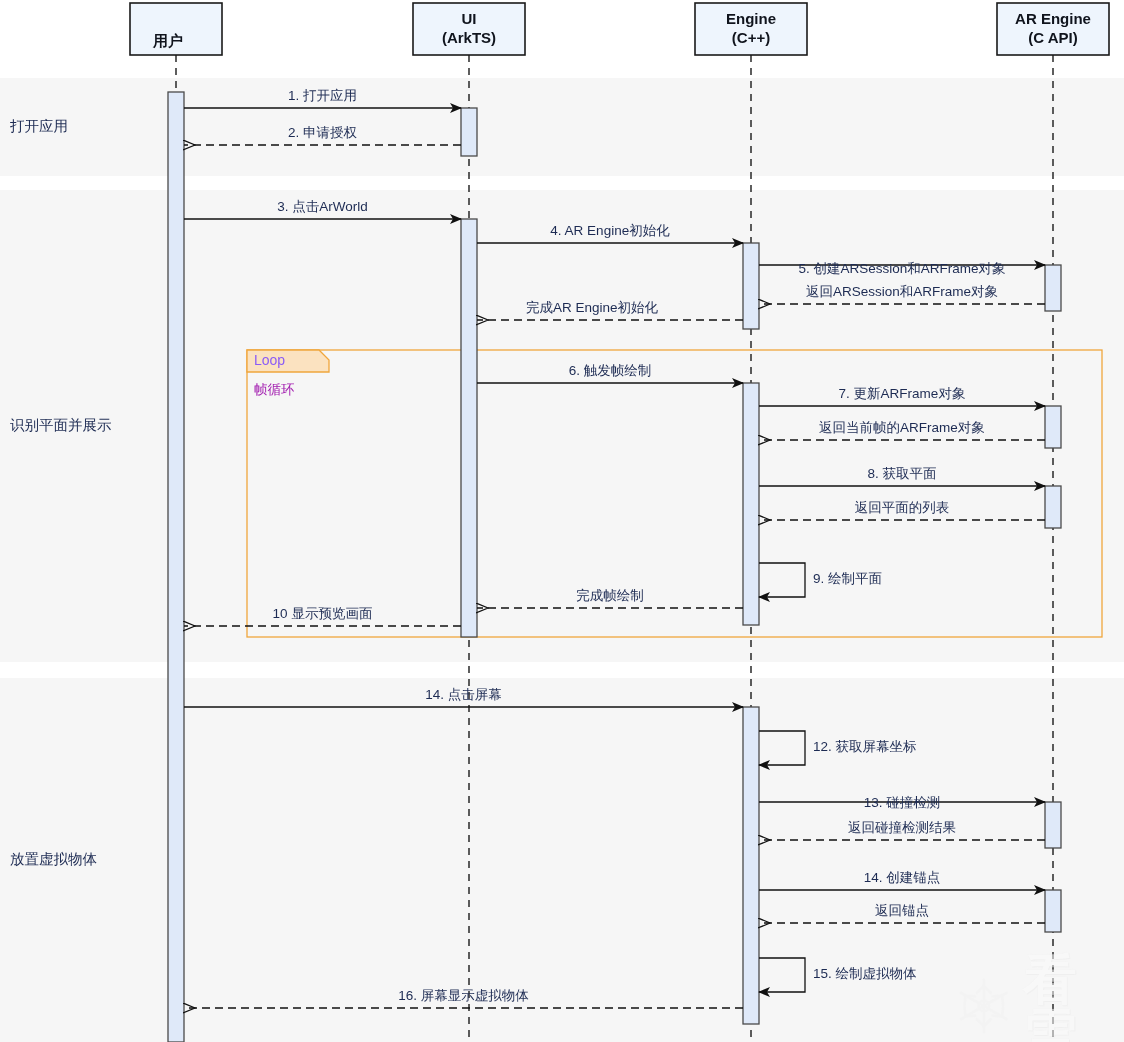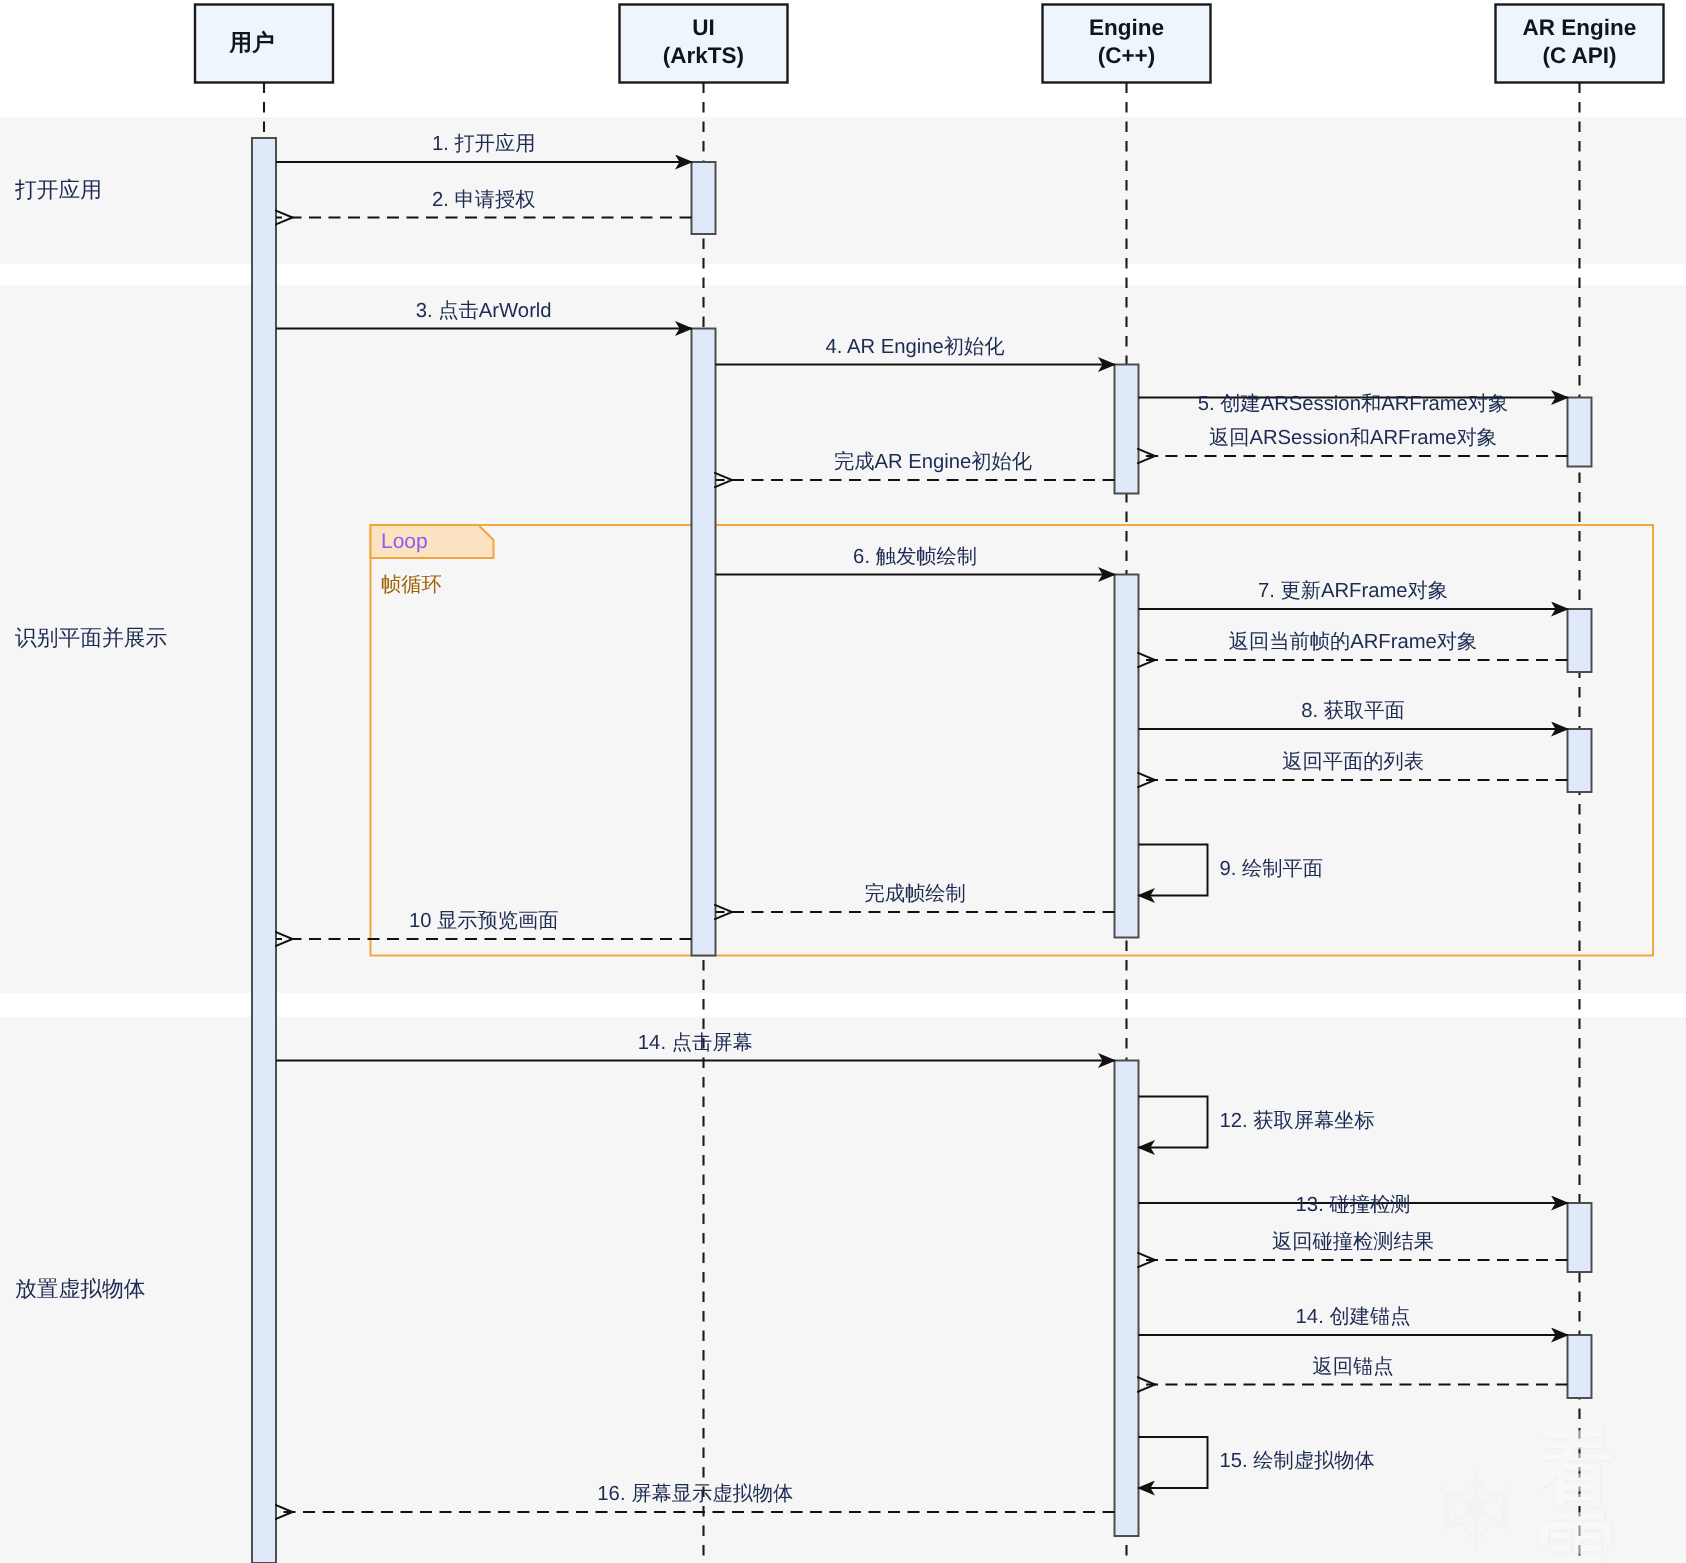--- a/index.html
+++ b/index.html
@@ -6,21 +6,21 @@
   body{font-family:"Liberation Sans","DejaVu Sans",sans-serif;}
   #canvas{position:relative;width:1124px;height:1042px;overflow:hidden;background:#fff;}
   svg.layer{position:absolute;left:0;top:0;width:1124px;height:1042px;}
   .band{position:absolute;left:0;width:1124px;background:#f6f6f6;}
   .band-label{position:absolute;color:#1d2b53;font-size:14.5px;white-space:nowrap;}
   .plabel{position:absolute;text-align:center;color:#10141d;font-weight:bold;font-size:15px;line-height:19px;white-space:nowrap;}
   .plabel .sub{font-weight:bold;}
   .msg{position:absolute;color:#1d2b53;font-size:13.5px;white-space:nowrap;}
   .msg.c{transform:translateX(-50%);}
   .looptag{position:absolute;color:#8b5cf6;font-size:14px;white-space:nowrap;}
-  .loopcond{position:absolute;color:#a16207;font-size:13.5px;white-space:nowrap;}
+  .loopcond{position:absolute;color:#a21caf;font-size:13.5px;white-space:nowrap;}
   .wm{position:absolute;opacity:.55;pointer-events:none;}
   .wm-text{font-size:54px;font-weight:bold;color:#fbfbfb;text-shadow:0 0 1px #e2e2e2,1px 1px 0 #ededed;letter-spacing:4px;line-height:1;}
 </style>
 </head>
 <body>
 
 <div id="canvas">
 
   <div id="bands">
       <div class="band" style="top: 78px; height: 98px; background: rgb(246, 246, 246);"></div>
@@ -87,21 +87,21 @@
       </g>
     <g id="pboxes">
         <rect x="130" y="3" width="92" height="52" fill="#eef5fd" stroke="#1a1a1a" stroke-width="1.6"></rect>
         <rect x="413" y="3" width="112" height="52" fill="#eef5fd" stroke="#1a1a1a" stroke-width="1.6"></rect>
         <rect x="695" y="3" width="112" height="52" fill="#eef5fd" stroke="#1a1a1a" stroke-width="1.6"></rect>
         <rect x="997" y="3" width="112" height="52" fill="#eef5fd" stroke="#1a1a1a" stroke-width="1.6"></rect>
       </g>
   </svg>
 
   <div id="participant-labels">
-      <div class="plabel" style="left: 130px; width: 76px; top: 19px;">
+      <div class="plabel" style="left: 130px; width: 76px; top: 31px;">
         <div>用户</div>
       </div>
       <div class="plabel" style="left: 413px; width: 112px; top: 9px;">
         <div>UI</div>
         <div class="sub">(ArkTS)</div>
       </div>
       <div class="plabel" style="left: 695px; width: 112px; top: 9px;">
         <div>Engine</div>
         <div class="sub">(C++)</div>
       </div>
@@ -111,21 +111,21 @@
       </div>
     </div>
 
   <div id="message-labels">
       <div class="msg c" style="left: 322.5px; top: 87px;">1. 打开应用</div>
       <div class="msg c" style="left: 322.5px; top: 124px;">2. 申请授权</div>
       <div class="msg c" style="left: 322.5px; top: 198px;">3. 点击ArWorld</div>
       <div class="msg c" style="left: 610px; top: 222px;">4. AR Engine初始化</div>
       <div class="msg c" style="left: 902px; top: 260px;">5. 创建ARSession和ARFrame对象</div>
       <div class="msg c" style="left: 902px; top: 283px;">返回ARSession和ARFrame对象</div>
-      <div class="msg c" style="left: 622px; top: 299px; text-align: right;">完成AR Engine初始化</div>
+      <div class="msg c" style="left: 592px; top: 299px; text-align: right;">完成AR Engine初始化</div>
       <div class="msg c" style="left: 610px; top: 362px;">6. 触发帧绘制</div>
       <div class="msg c" style="left: 902px; top: 385px;">7. 更新ARFrame对象</div>
       <div class="msg c" style="left: 902px; top: 419px;">返回当前帧的ARFrame对象</div>
       <div class="msg c" style="left: 902px; top: 465px;">8. 获取平面</div>
       <div class="msg c" style="left: 902px; top: 499px;">返回平面的列表</div>
       <div class="msg" style="left: 813px; top: 570px;">9. 绘制平面</div>
       <div class="msg c" style="left: 610px; top: 587px;">完成帧绘制</div>
       <div class="msg c" style="left: 322.5px; top: 605px;">10 显示预览画面</div>
       <div class="msg c" style="left: 463.5px; top: 686px;">14. 点击屏幕</div>
       <div class="msg" style="left: 813px; top: 738px;">12. 获取屏幕坐标</div>

